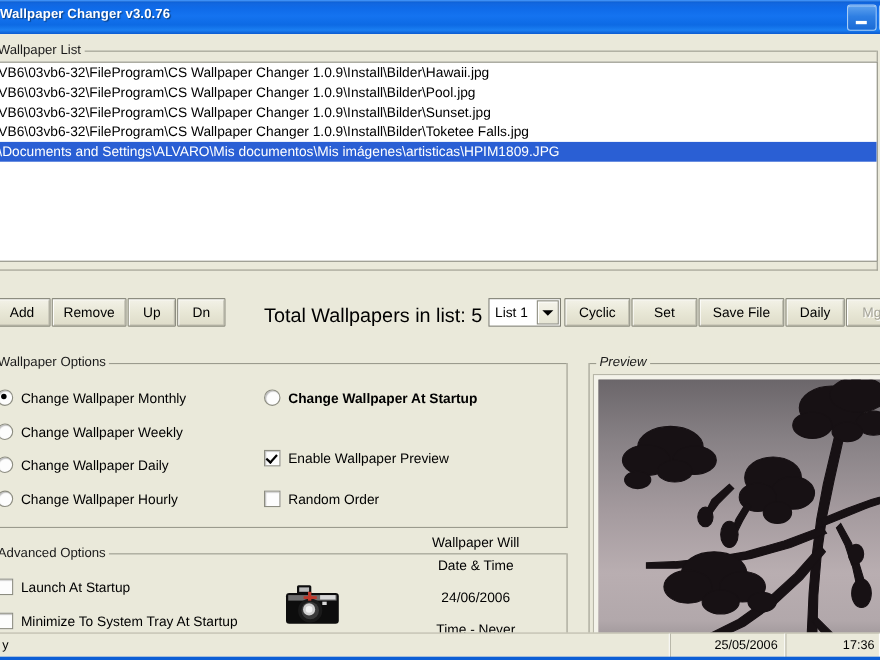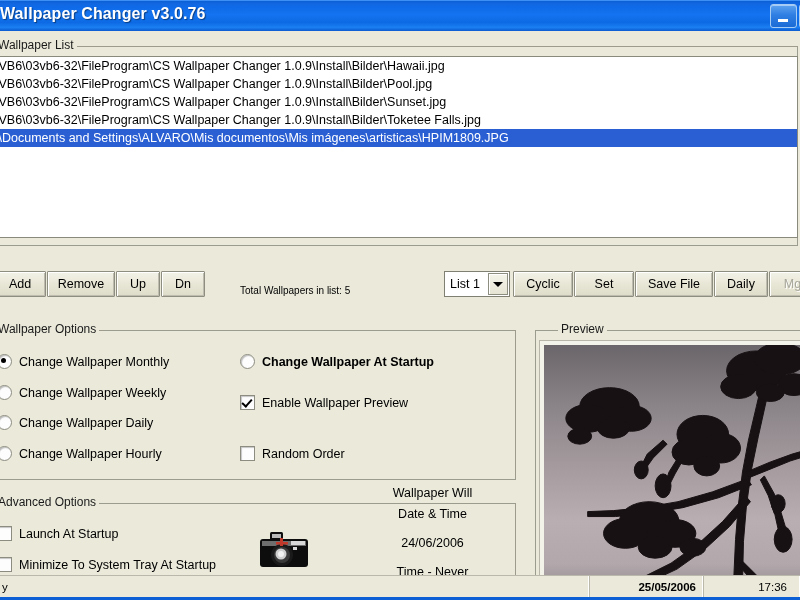--- a/index.html
+++ b/index.html
@@ -23,21 +23,21 @@
     background: linear-gradient(to bottom,
         #0a5fd4 0%, #1267e0 8%, #0f6ae8 20%, #1473f0 45%,
         #0d6ae4 72%, #1b7ff2 88%, #0b5ad0 100%);
     border-top: 1px solid #3d8ff5;
     box-sizing: border-box;
   }
   .titlebar-text {
     position: absolute;
     left: 8px; top: 4px;
     color: #ffffff;
-    font-size: 16px;
+    font-size: 12px;
     font-weight: bold;
     letter-spacing: 0.1px;
     text-shadow: 1px 1px 1px rgba(0,0,0,0.45);
     white-space: nowrap;
   }
   .win-buttons {
     position: absolute;
     right: -22px; top: 3px;
     display: flex;
     gap: 2px;
@@ -141,24 +141,23 @@
     justify-content: center;
     height: 26px;
     top: 240px;
   }
   .btn.disabled { color: #a6a59a; text-shadow: 1px 1px 0 #ffffff; }
 
   .total-label {
     position: absolute;
     top: 246px;
     left: 240px;
-    font-size: 10px;
+    font-size: 18px;
     color: #000;
     white-space: nowrap;
-    margin-top: 8px;
   }
 
   .combo {
     position: absolute;
     top: 240px; left: 444px;
     width: 66px; height: 26px;
     background: #ffffff;
     border: 1px solid #7f7f72;
     box-sizing: border-box;
     display: flex;
@@ -264,21 +263,21 @@
     position: absolute;
     left: 258px; top: 498px;
     width: 52px; height: 42px;
   }
 
   
   #grp-preview {
     left: 535px; top: 299px;
     width: 285px; height: 263px;
   }
-  #grp-preview .group-label { left: 22px; }
+  #grp-preview .group-label { left: 6px; font-style: italic; }
 
   .preview-frame {
     position: absolute;
     left: 3px; top: 10px;
     width: 272px; height: 248px;
     background: #f4f3ea;
     border: 1px solid #b7b6a8;
     box-sizing: border-box;
     padding: 4px;
   }
@@ -303,22 +302,22 @@
   }
   .status-panel {
     border-left: 1px solid #b9b8aa;
     border-right: 1px solid #ffffff;
     display: flex;
     align-items: center;
     padding: 0 6px;
     box-sizing: border-box;
   }
   .status-main { flex: 1; border-left: none; padding-left: 2px; }
-  .status-date { width: 114px; justify-content: flex-end; font-weight: bold; }
-  .status-time { width: 97px; justify-content: flex-end; padding-right: 12px; }
+  .status-date { width: 105px; justify-content: flex-end; }
+  .status-time { width: 86px; justify-content: flex-end; padding-right: 4px; }
   .status-bottom-line {
     position: absolute;
     left: 0; bottom: 0;
     width: 800px; height: 3px;
     background: #0d5fd6;
   }
 </style>
 </head>
 <body>
 
@@ -388,21 +387,21 @@
     <div class="opt" style="left:-3px; top:415px;">
       <span class="radio"></span>
       <span>Change Wallpaper Hourly</span>
     </div>
 
     <div class="opt" style="left:240px; top:323px;font-weight:bold;">
       <span class="radio"></span>
       <span>Change Wallpaper At Startup</span>
     </div>
 
-    <div class="opt" style="left:240px; top:364px;justify-content:center;">
+    <div class="opt" style="left:240px; top:378px;justify-content:center;">
       <span class="checkbox checked"></span>
       <span>Enable Wallpaper Preview</span>
     </div>
     <div class="opt" style="left:240px; top:415px;">
       <span class="checkbox"></span>
       <span>Random Order</span>
     </div>
 
     <div class="group" id="grp-advanced">
       <div class="group-top"></div>

